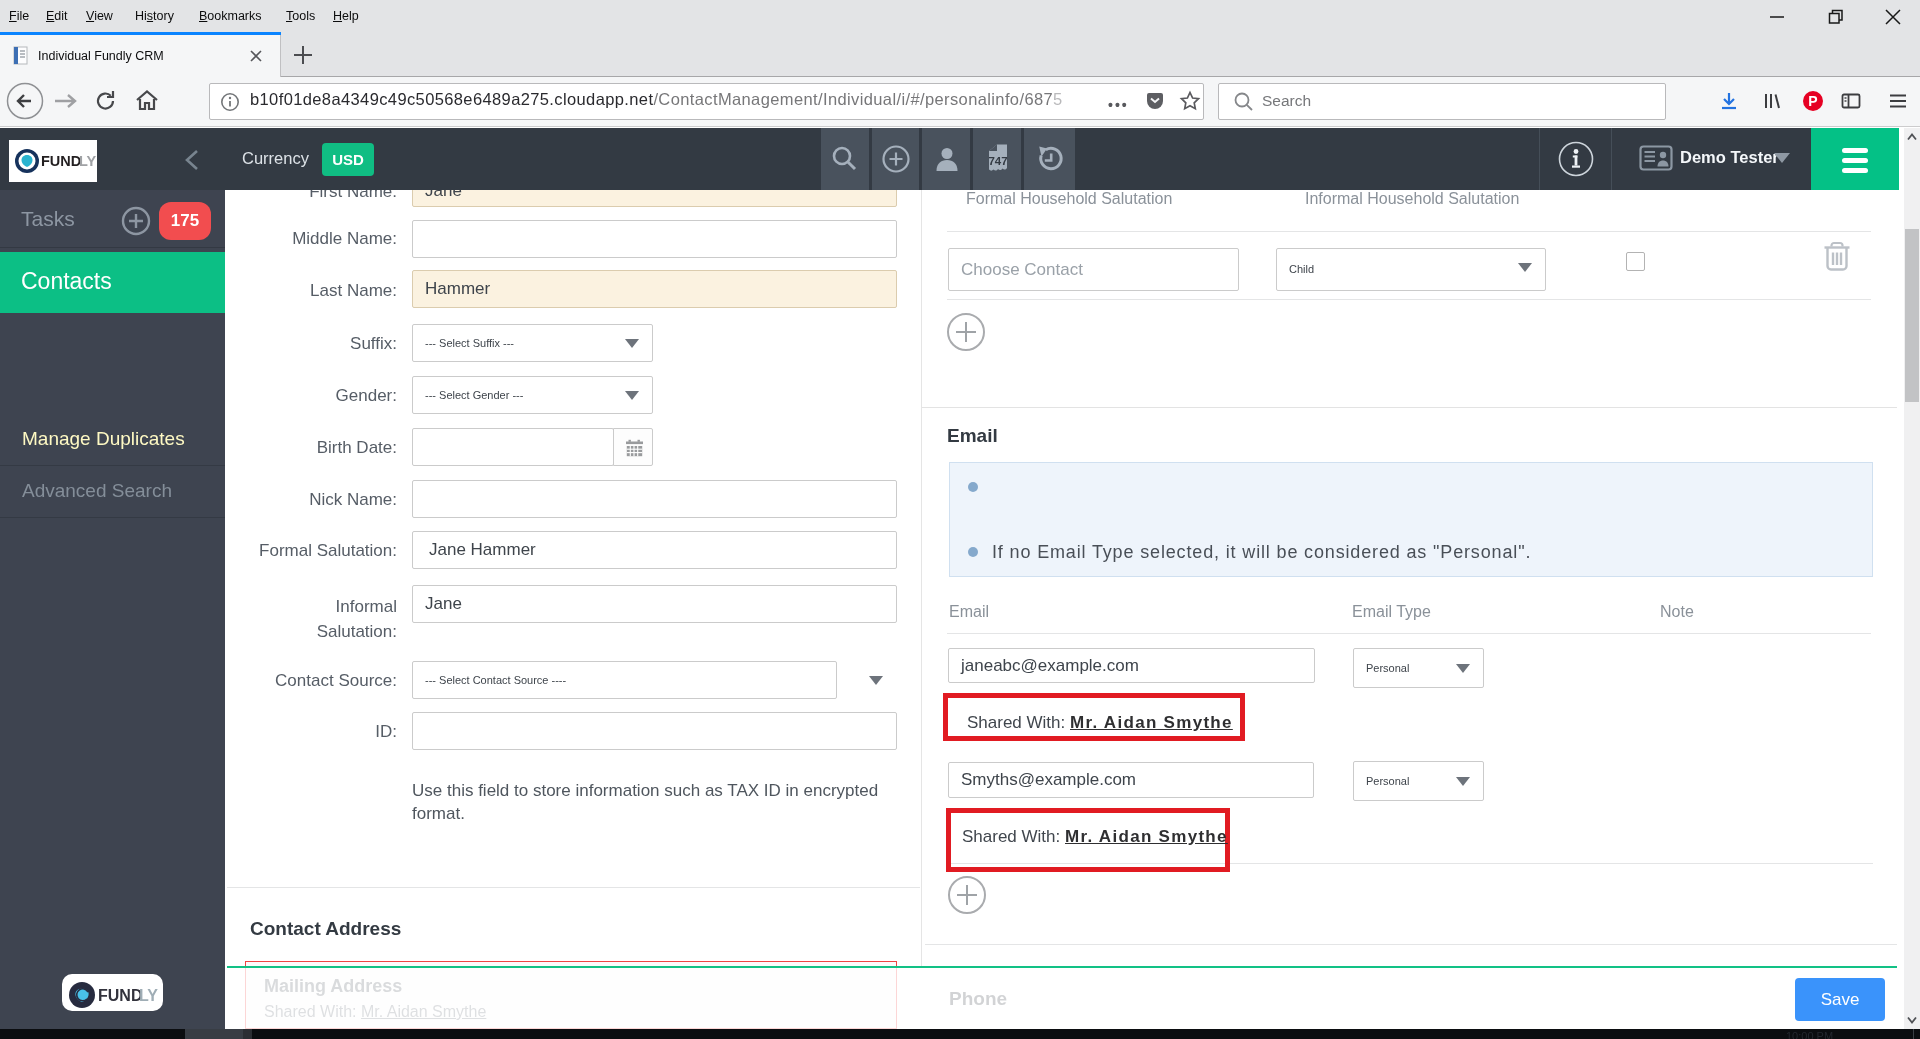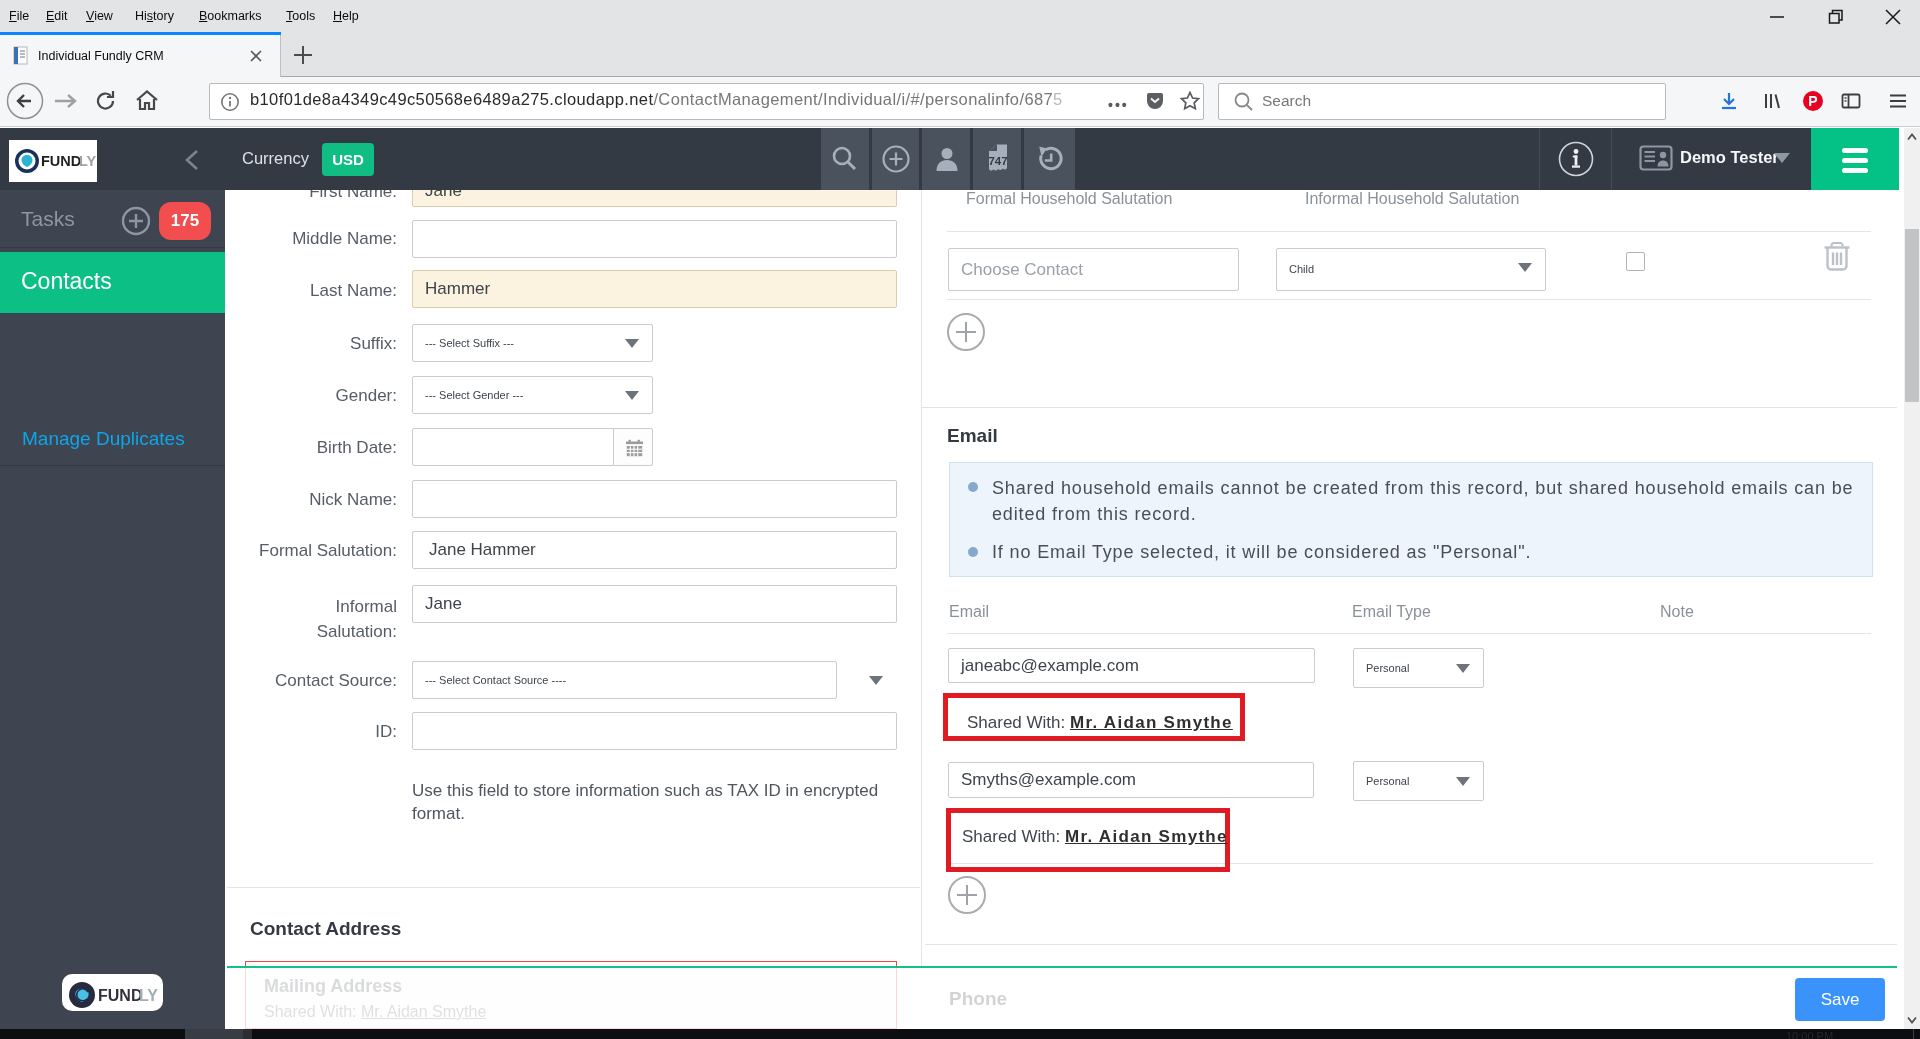--- a/index.html
+++ b/index.html
@@ -207,21 +207,24 @@
     <svg class="abs" style="left:121px;top:16px" width="30" height="30">
       <circle cx="15" cy="15" r="13" fill="none" stroke="#8d96a2" stroke-width="2.4"></circle>
       <path d="M15 8 V22 M8 15 H22" stroke="#8d96a2" stroke-width="2.4"></path>
     </svg>
     <div class="abs" style="left:159px;top:12px;width:52px;height:38px;background:#f24d4f;border-radius:12px;color:#fff;font-weight:bold;font-size:17px;text-align:center;line-height:38px;">175</div>
   </div>
   <div class="abs" style="left:0;top:62px;width:225px;height:61px;background:#0cbf85;">
     <span class="abs" style="left:21px;top:16px;font-size:23px;color:#fff;">Contacts</span>
   </div>
   <div class="abs" style="left:0;top:224px;width:225px;height:52px;border-bottom:1px solid #343a44;">
-    <span class="abs" style="left:22px;top:14px;font-size:19px;color:#0ea5e9;">Manage Duplicates</span>
+    <span class="abs" style="left:22px;top:14px;font-size:19px;color:#fef9c3;">Manage Duplicates</span>
+  </div>
+  <div class="abs" style="left:0;top:276px;width:225px;height:52px;border-bottom:1px solid #343a44;">
+    <span class="abs" style="left:22px;top:14px;font-size:19px;color:#848e99;">Advanced Search</span>
   </div>
 
   <div class="abs" style="left:62px;top:784px;width:101px;height:37px;background:#fff;border-radius:10px;">
     <svg class="abs" style="left:6px;top:5px" width="92" height="32">
       <circle cx="14" cy="16" r="13" fill="#272b3f"></circle>
       <path d="M14 9.5 c4.2 0 6.6 2.8 6.6 5.6 c0 4 -3.3 6.8 -6.6 8 c-3.3 -1.2 -6.6 -4 -6.6 -8 c0 -2.8 2.4 -5.6 6.6 -5.6z" fill="#49c0e8"></path>
       <path d="M20 13 a6 6 0 1 0 -1 7" fill="none" stroke="#272b3f" stroke-width="1.6"></path>
       <text x="30" y="22" font-size="16" font-weight="bold" fill="#32323c" font-family="Liberation Sans">FUND</text>
       <text x="71" y="22" font-size="16" font-weight="bold" fill="#9fadb5" font-family="Liberation Sans">LY</text>
     </svg>
@@ -296,21 +299,20 @@
     <line x1="11" y1="12.5" x2="11" y2="25" stroke="#bcc1c7" stroke-width="2.4"></line>
     <line x1="15" y1="12.5" x2="15" y2="25" stroke="#bcc1c7" stroke-width="2.4"></line>
     <line x1="19" y1="12.5" x2="19" y2="25" stroke="#bcc1c7" stroke-width="2.4"></line>
   </svg>
   <div class="hline" style="left:947px;top:299px;width:924px;"></div>
   <div class="pluscirc" style="left:947px;top:313px;"></div>
   <div class="hline" style="left:922px;top:407px;width:975px;background:#e3e3e3;"></div>
   <div class="hdg" style="left:947px;top:425px;">Email</div>
   <div class="abs" style="left:949px;top:462px;width:924px;height:115px;background:#eef4fb;border:1px solid #d0e0f0;">
     <div class="abs" style="left:18px;top:19px;width:10px;height:10px;border-radius:50%;background:#85a9cc;"></div>
-    <div class="abs" style="left:42px;top:13px;width:880px;font-size:18px;letter-spacing:0.85px;color:#494f57;line-height:25.5px;white-space:nowrap;">Shared household emails cannot be created from this record, but shared household emails can be<br>edited from this record.</div>
     <div class="abs" style="left:18px;top:84px;width:10px;height:10px;border-radius:50%;background:#85a9cc;"></div>
     <div class="abs" style="left:42px;top:77px;width:880px;font-size:18px;letter-spacing:0.85px;color:#494f57;line-height:25.5px;">If no Email Type selected, it will be considered as "Personal".</div>
   </div>
   <span class="colhdr" style="left:949px;top:603px;">Email</span>
   <div class="hline" style="left:947px;top:633px;width:924px;"></div>
   <span class="colhdr" style="left:1352px;top:603px;">Email Type</span>
   <span class="colhdr" style="left:1660px;top:603px;">Note</span>
   <div class="inp" style="left:948px;top:648px;width:367px;height:35px;line-height:33px;">janeabc@example.com</div>
   <div class="sel" style="left:1353px;top:648px;width:131px;height:40px;line-height:38px;">Personal</div>
   <div class="caret" style="left:1456px;top:664px;"></div>

